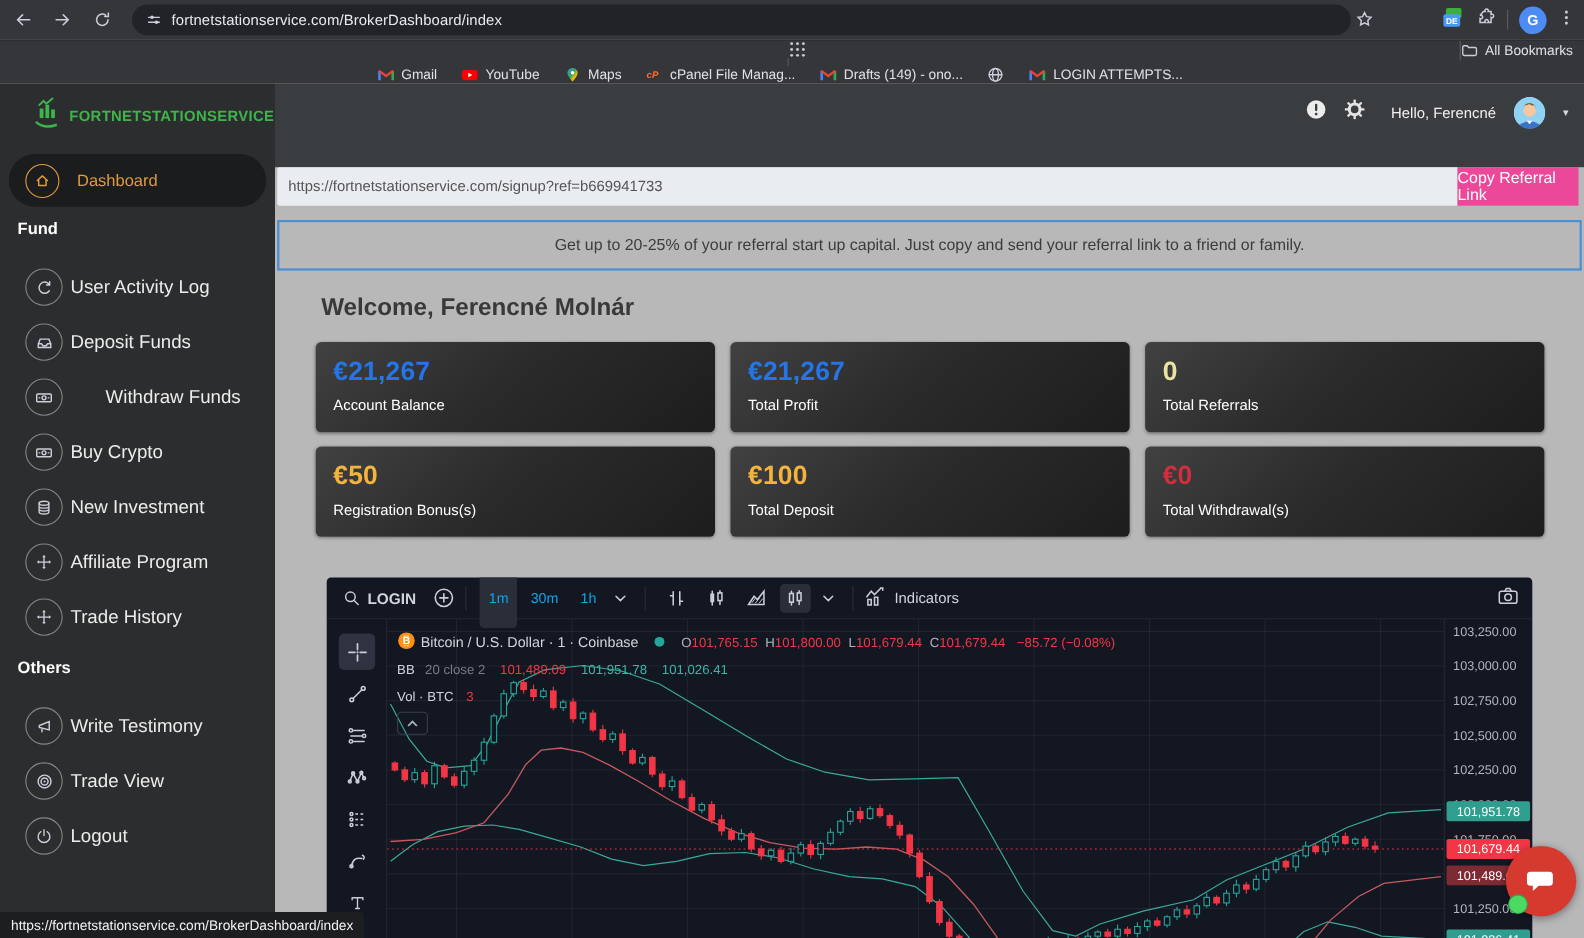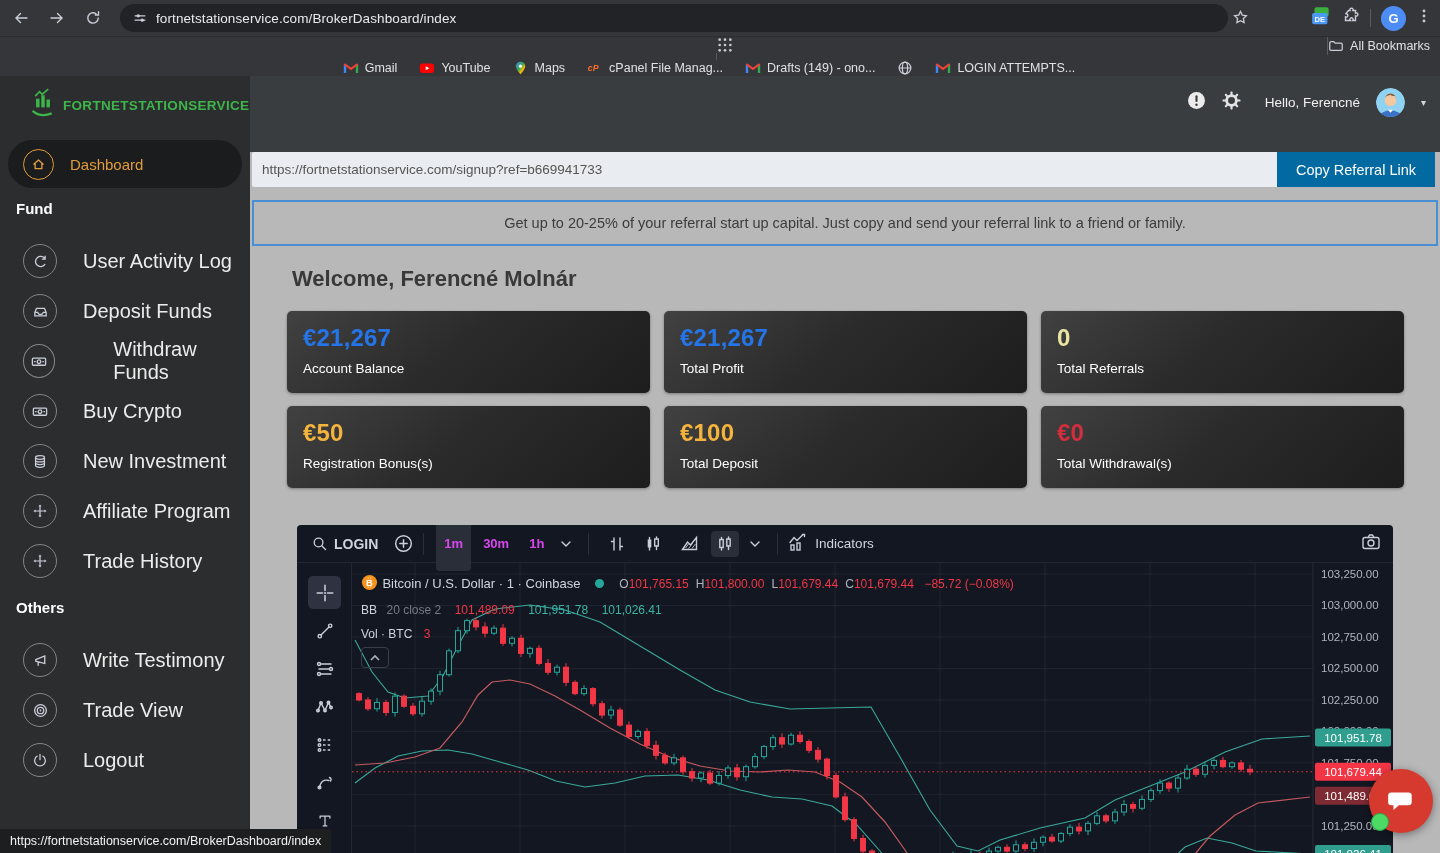--- a/index.html
+++ b/index.html
@@ -26,49 +26,49 @@
   
   .sidebar { position:absolute; left:0; top:76px; width:250px; height:777px; background:#2c2d2e; }
   .brand { position:absolute; left:30px; top:12px; display:flex; align-items:center; gap:7px; }
   .brand-name { color:#3db54a; font-weight:bold; font-size:13.5px; letter-spacing:.3px; }
   .active-pill { position:absolute; left:8px; top:64px; width:234px; height:48px; background:#1b1c1d; border-radius:24px; display:flex; align-items:center; }
   .active-pill .circ { width:31px; height:31px; border-radius:50%; border:1.5px solid #e09b3d; margin-left:15px; display:flex; align-items:center; justify-content:center; }
   .active-pill .lbl { color:#e09b3d; font-size:15px; margin-left:16px; }
   .sgroup-label { position:absolute; left:16px; color:#fff; font-weight:bold; font-size:15px; }
   .sitem { position:absolute; left:0; width:250px; height:50px; display:flex; align-items:center; cursor:pointer; }
   .sitem .circ { width:34px; height:34px; border-radius:50%; border:1px solid #858585; margin-left:23px; display:flex; align-items:center; justify-content:center; }
-  .sitem .lbl { color:#ececec; font-size:20px; margin-left:26px; }
+  .sitem .lbl { color:#ececec; font-size:17px; margin-left:7px; }
 
   
   .app-header { position:absolute; left:250px; top:76px; width:1190px; height:76px; background:#3a3d40; }
   .hdr-right { position:absolute; right:14px; top:8px; height:36px; display:flex; align-items:center; gap:16px; }
   .greeting { color:#f0f0f0; font-size:13.5px; margin-left:8px; }
   .avatar-man { width:29px; height:29px; border-radius:50%; overflow:hidden; }
   .caret { color:#d7d7d7; font-size:10px; }
 
   
   .ref-row { position:absolute; left:252px; top:152px; width:1183px; height:35px; display:flex; }
   .ref-input { flex:1; background:#e9ecf0; color:#555; font-size:13.5px; display:flex; align-items:center; padding-left:10px; border-radius:2px 0 0 2px; }
-  .ref-btn { width:158px; background:#0369a1; color:#fff; font-size:14.5px; display:flex; align-items:center; justify-content:center; cursor:pointer; }
+  .ref-btn { width:110px; background:#ec4899; color:#fff; font-size:14.5px; display:flex; align-items:center; justify-content:center; cursor:pointer; }
   .notice { position:absolute; left:252px; top:200px; width:1186px; height:46px; border:2px solid #4a8fd3; display:flex; align-items:center; justify-content:center; color:#3c3c3c; font-size:14.5px; }
 
   .welcome { position:absolute; left:292px; top:266px; color:#393939; font-size:22px; font-weight:bold; }
 
   
   .card { position:absolute; width:363px; height:82px; border-radius:5px; background:linear-gradient(140deg,#414141 0%,#2b2b2b 45%,#1d1d1d 100%); box-shadow:0 1px 3px rgba(0,0,0,.35); padding:13px 16px; }
   .card .val { font-size:24px; font-weight:bold; letter-spacing:.2px; }
   .card .lab { color:#fff; font-size:13.5px; margin-top:9px; }
 
   
   .chart-widget { position:absolute; left:297px; top:525px; width:1096px; height:328px; background:#131722; border-radius:4px 4px 0 0; overflow:hidden; }
   .tv-toolbar { position:absolute; left:0; top:0; width:1096px; height:38px; border-bottom:1px solid #232734; display:flex; align-items:center; color:#d1d4dc; }
   .tv-toolbar .grp { display:flex; align-items:center; }
   .tv-sym { font-weight:bold; font-size:14px; margin-left:6px; }
   .tv-sep { width:1px; height:22px; background:#2a2e39; margin:0 10px; }
-  .tf { font-size:13px; color:#d946ef; padding:20px 8px; border-radius:4px; margin:0 2px; cursor:pointer;font-weight:bold; }
+  .tf { font-size:13px; color:#0ea5e9; padding:20px 8px; border-radius:4px; margin:0 2px; cursor:pointer; }
   .tf.sel { background:#2a2e39; }
   .type-ic { width:28px; height:26px; display:flex; align-items:center; justify-content:center; border-radius:4px; margin:0 4px; cursor:pointer; }
   .type-ic.sel { background:#2a2e39; }
   .tv-ind { display:flex; align-items:center; gap:7px; font-size:13.5px; cursor:pointer; }
   .tv-cam { position:absolute; right:12px; top:8px; cursor:pointer; }
   .tools-col { position:absolute; left:0; top:38px; width:55px; height:290px; border-right:1px solid #232734; }
   .tool { position:absolute; left:11px; width:33px; height:33px; display:flex; align-items:center; justify-content:center; border-radius:5px; color:#c9ced9; cursor:pointer; }
   .tool.sel { background:#2f3241; }
   .legend { position:absolute; color:#d1d4dc; white-space:nowrap; }
   .legend .t { font-size:13px; }

